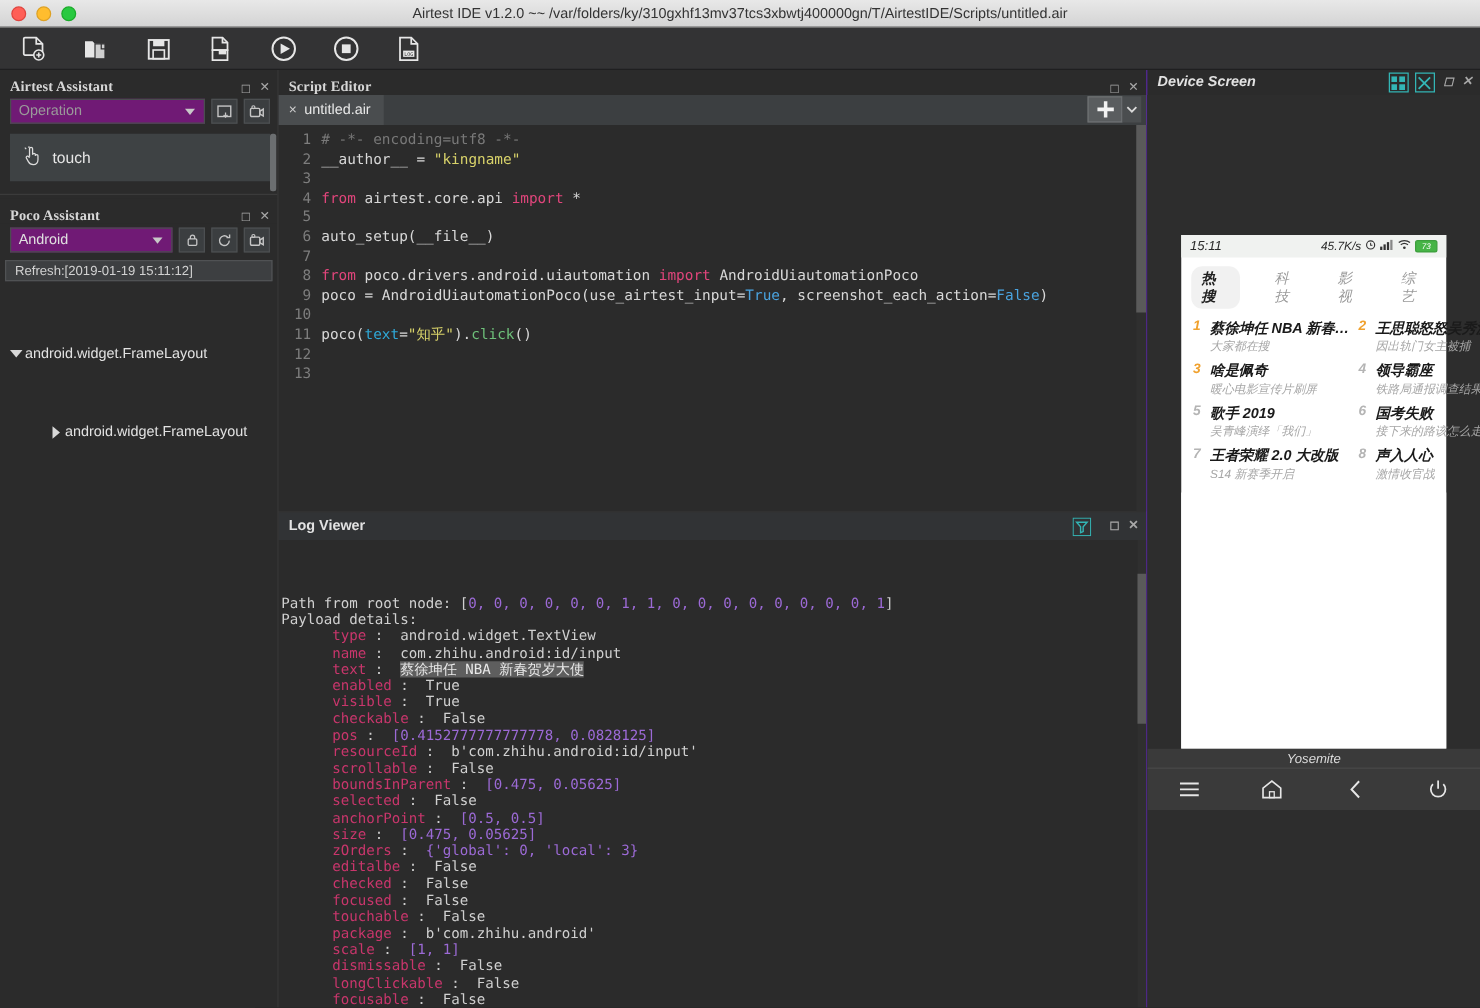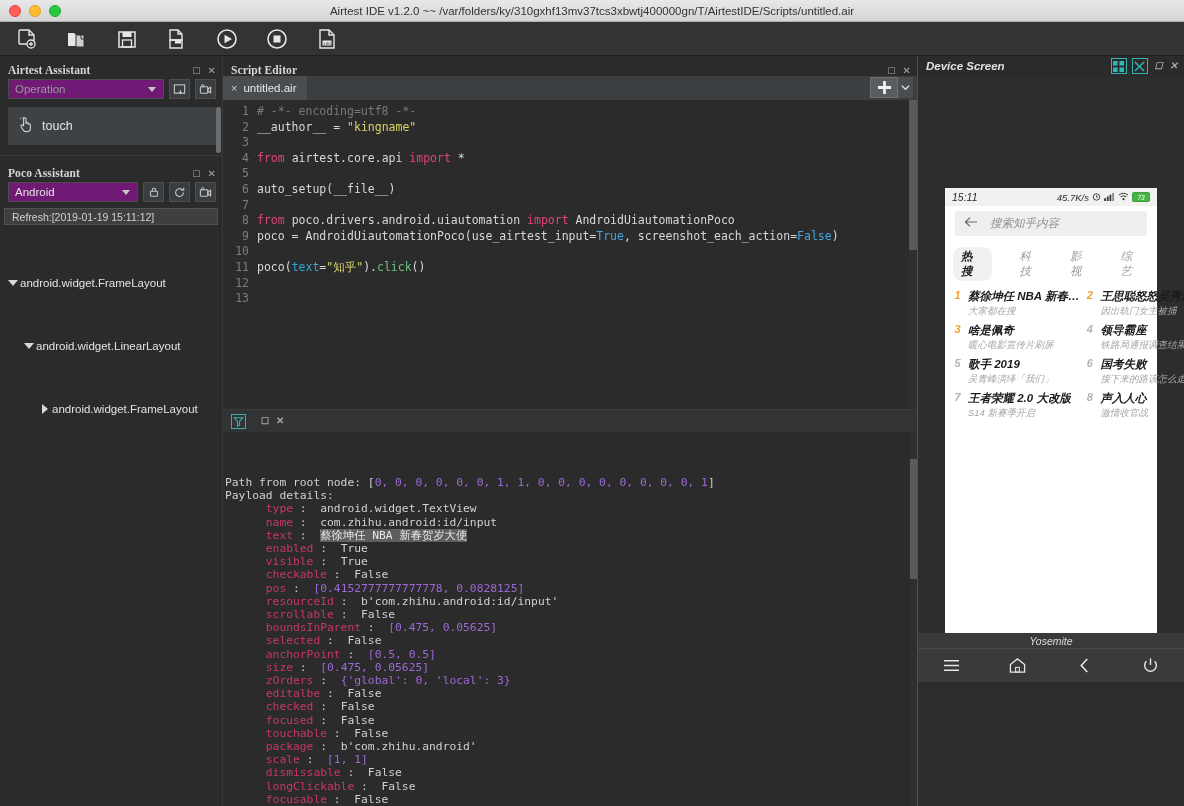--- a/index.html
+++ b/index.html
@@ -379,26 +379,20 @@
     </div>
 
     <div class="poco-refresh">Refresh:[2019-01-19 15:11:12]</div>
 
     <div class="tree">
       <div class="tree-node" style="padding-left:4px;">
         <span class="tw">
             <i class="tri-down"></i>
           </span>
         <span>android.widget.FrameLayout</span>
-      </div>
-      <div class="tree-node" style="padding-left:20px;">
-        <span class="tw">
-            <i class="tri-down"></i>
-          </span>
-        <span>android.widget.LinearLayout</span>
       </div>
       <div class="tree-node" style="padding-left:36px;">
         <span class="tw">
             <i class="tri-right"></i>
           </span>
         <span>android.widget.FrameLayout</span>
       </div>
     </div>
   </div>
 
@@ -448,20 +442,21 @@
           </div>
         <div class="code-lines" id="code"><div><span class="c-comment"># -*- encoding=utf8 -*-</span></div><div><span class="c-plain">__author__ </span><span class="c-plain">= </span><span class="c-str">"kingname"</span></div><div>&nbsp;</div><div><span class="c-kw2">from</span><span class="c-plain"> airtest.core.api </span><span class="c-kw2">import</span><span class="c-plain"> *</span></div><div>&nbsp;</div><div><span class="c-plain">auto_setup(__file__)</span></div><div>&nbsp;</div><div><span class="c-kw2">from</span><span class="c-plain"> poco.drivers.android.uiautomation </span><span class="c-kw2">import</span><span class="c-plain"> AndroidUiautomationPoco</span></div><div><span class="c-plain">poco = AndroidUiautomationPoco(use_airtest_input=</span><span class="c-const">True</span><span class="c-plain">, screenshot_each_action=</span><span class="c-const">False</span><span class="c-plain">)</span></div><div>&nbsp;</div><div><span class="c-plain">poco(</span><span class="c-param">text</span><span class="c-plain">=</span><span class="c-str">"知乎"</span><span class="c-plain">).</span><span class="c-fn">click</span><span class="c-plain">()</span></div><div>&nbsp;</div><div>&nbsp;</div></div>
         <div class="ed-scroll-v">
           <div class="ed-scroll-thumb"></div>
         </div>
       </div>
     </div>
 
     <div class="log-wrap">
       <div class="log-header">
+        <span style="flex:1;">Log Viewer</span>
         <span style="margin-right:8px;display:flex;">
           <svg width="15" height="15" viewBox="0 0 16 16">
               <rect x="0.5" y="0.5" width="15" height="15" fill="none" stroke="#33b5b5"></rect>
               <path d="M3.5 4h9l-3.4 4v4l-2.2 1V8z" fill="none" stroke="#33b5b5" stroke-width="1.2"></path>
             </svg>
         </span>
         <span class="ph-ico sq">☐</span>
         <span class="ph-ico">✕</span>
       </div>
       <div class="log-body" id="logbody">
@@ -521,30 +516,20 @@
                   <path d="M2.8 5.4a5.2 5.2 0 0 1 6.4 0" fill="none" stroke="#333" stroke-width="1.1"></path>
                   <circle cx="6" cy="8" r="1.2" fill="#333"></circle>
                 </svg>
             </span>
             <span class="batt">
                 <span>73</span>
               </span>
           </span>
         </div>
 
-        <div class="ph-search">
-          <div class="ph-search-box">
-            <span>
-              <svg width="14" height="12" viewBox="0 0 16 12">
-                  <path d="M7 1 1.5 6 7 11M1.5 6H15" fill="none" stroke="#6a6a6a" stroke-width="1.3"></path>
-                </svg>
-            </span>
-            <span>搜索知乎内容</span>
-          </div>
-        </div>
 
         <div class="ph-tabs">
           <span class="ph-tab active">热搜</span>
           <span class="ph-tab">科技</span>
           <span class="ph-tab">影视</span>
           <span class="ph-tab">综艺</span>
         </div>
 
         <div class="hot-grid" id="hotgrid">
             <div class="hot-item">

